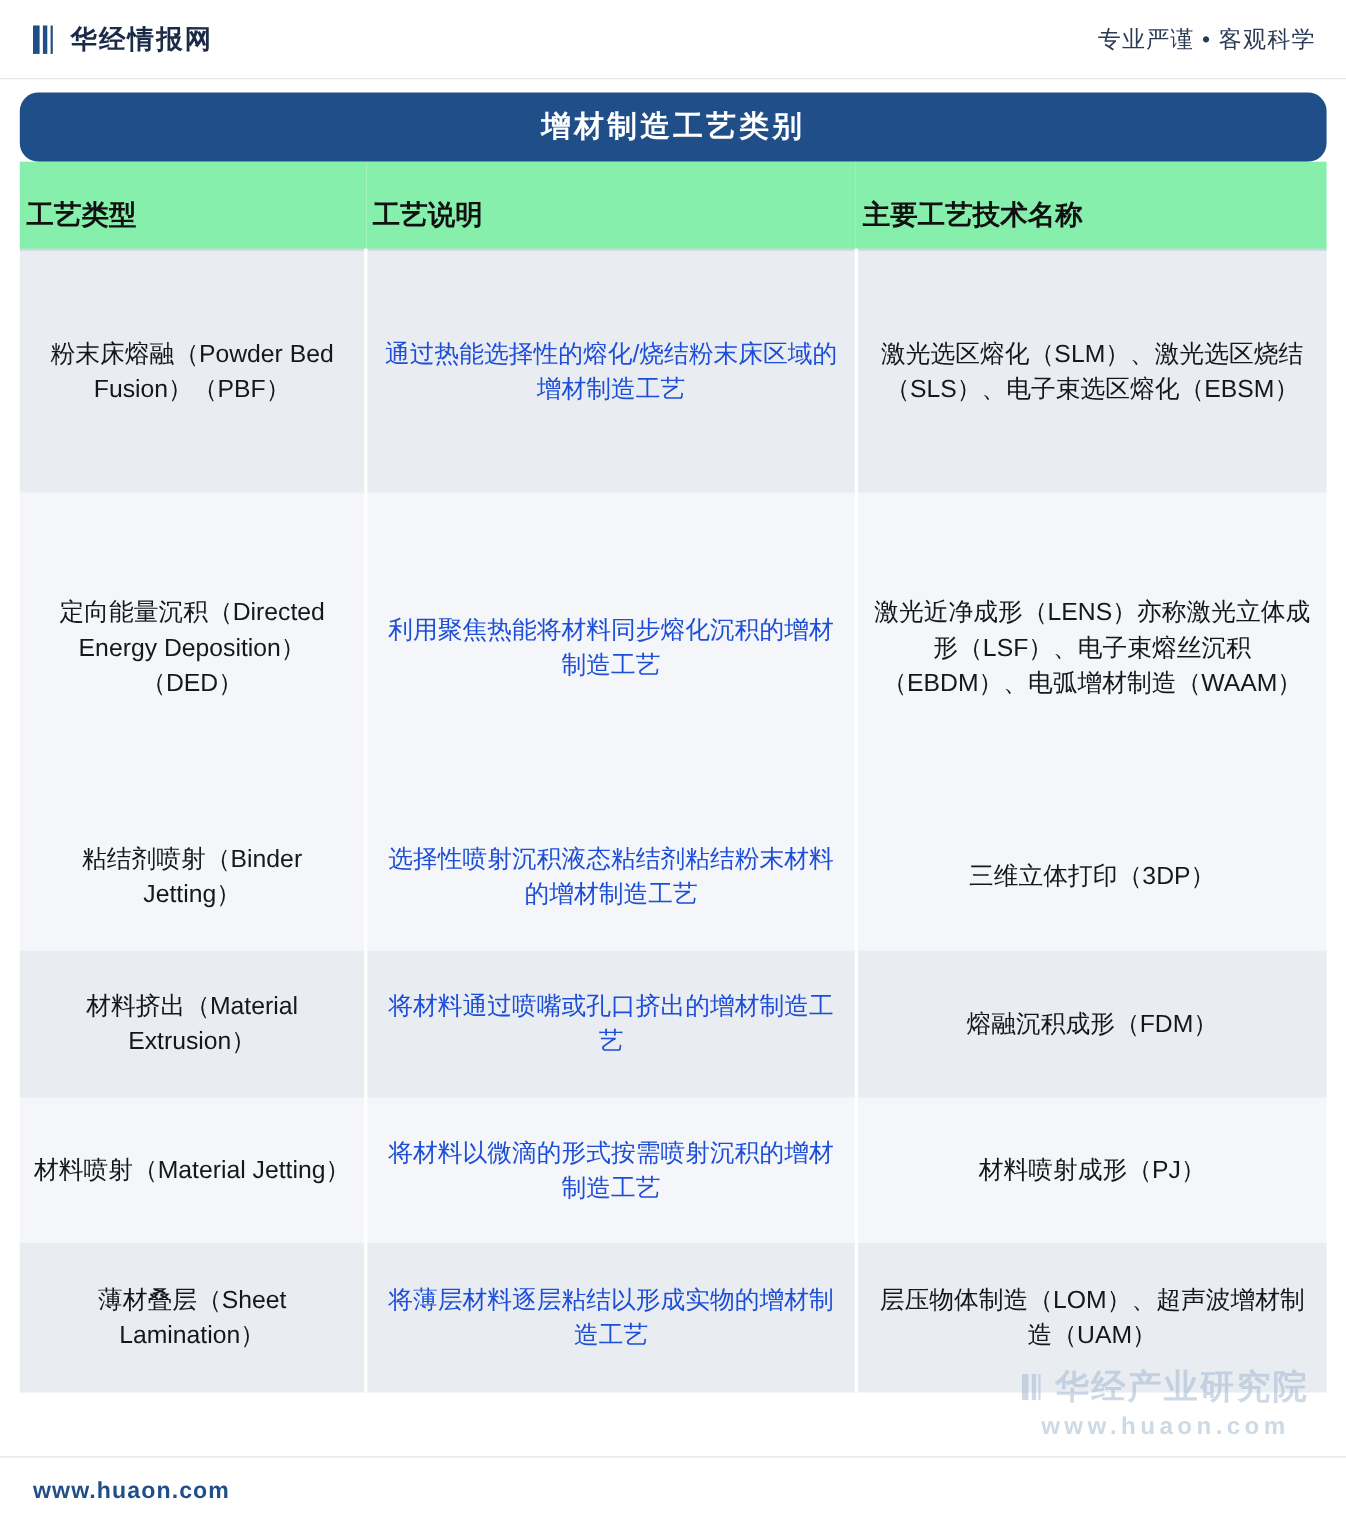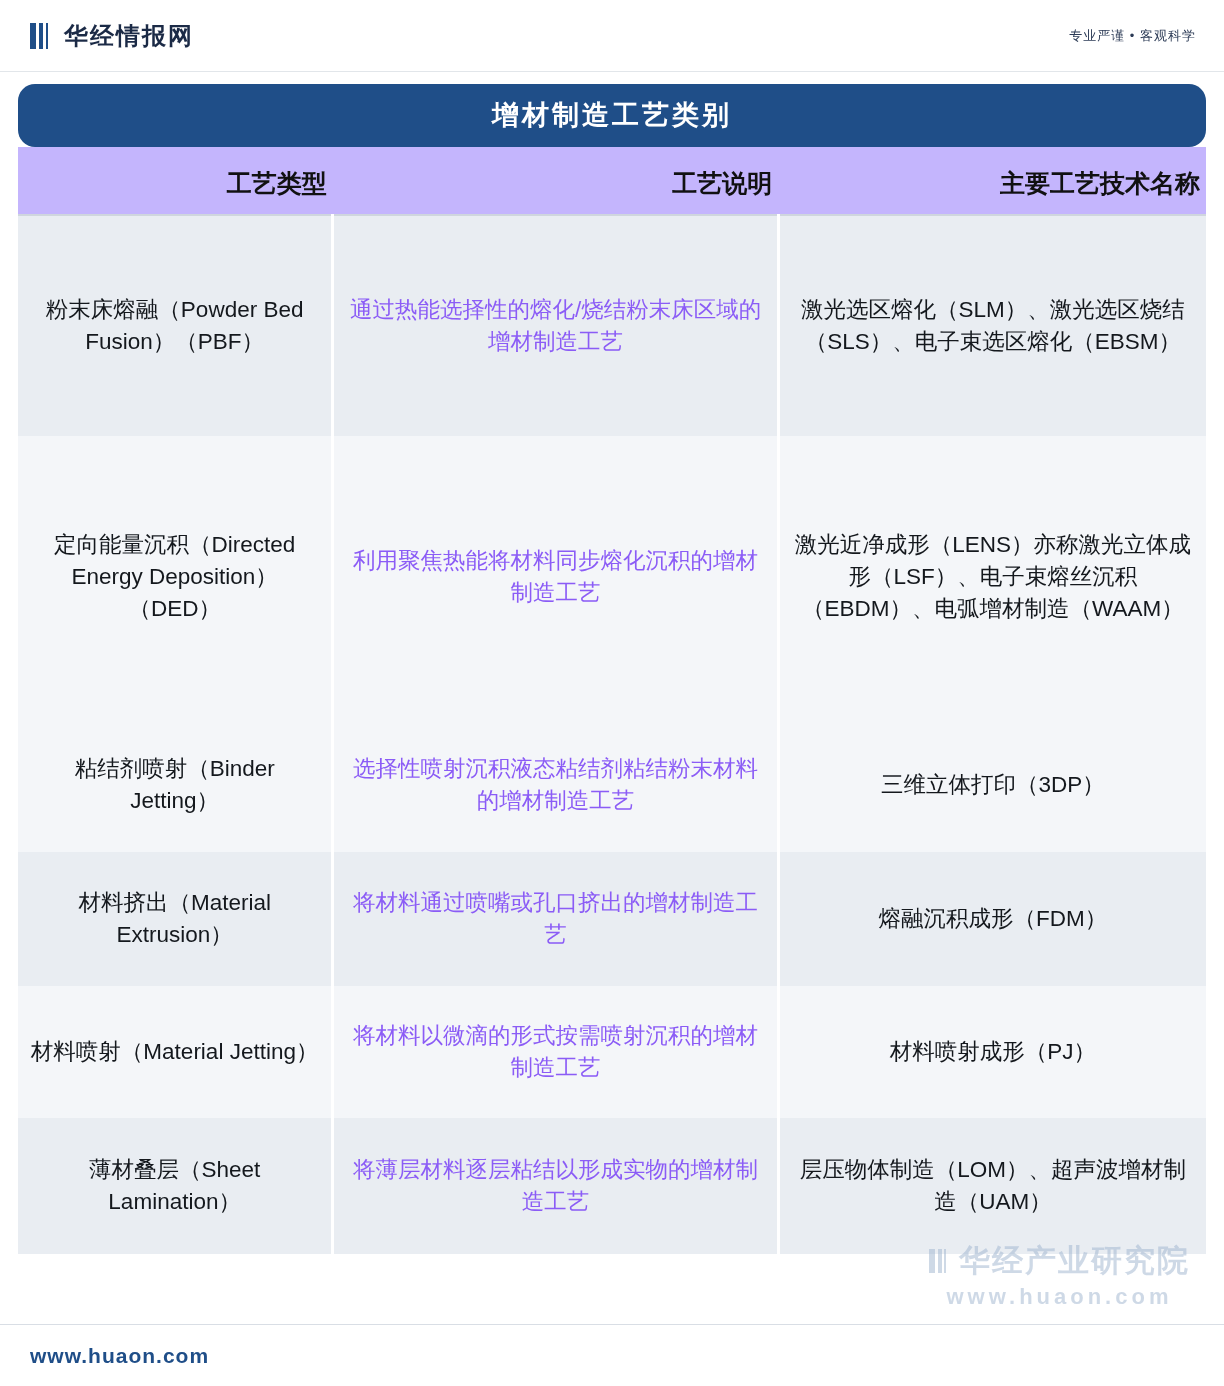--- a/index.html
+++ b/index.html
@@ -41,21 +41,21 @@
     height: 26px;
     display: block;
   }
   .brand-name {
     font-size: 24px;
     font-weight: bold;
     letter-spacing: 2px;
     color: #1b2a46;
   }
   .tagline {
-    font-size: 13px;
+    font-size: 21px;
     color: #2b3a55;
     letter-spacing: 1px;
     white-space: nowrap;
     margin-left: 24px;
   }
 
   
   .title-bar {
     margin: 12px 18px 0 18px;
     background: #1f4e88;
@@ -76,23 +76,23 @@
     table-layout: fixed;
   }
   .table col.c1 { width: 26.5%; }
   .table col.c2 { width: 37.5%; }
   .table col.c3 { width: 36%; }
 
   .table th {
     font-size: 25px;
     font-weight: bold;
     color: #111111;
-    text-align: right;
-    padding: 20px 6px 14px 6px;
-    background: #c4b5fd;
+    text-align: left;
+    padding: 32px 6px 14px 6px;
+    background: #86efac;
     border-bottom: 2px solid #cfd6de;
   }
   .table td {
     font-size: 22.5px;
     line-height: 1.42;
     color: #14181d;
     text-align: center;
     vertical-align: middle;
     padding: 12px 10px;
     border-right: 3px solid #ffffff;
@@ -103,21 +103,21 @@
   tr.band-b td { background: #f4f6f9; }
 
   tr.r1 td { height: 196px; }
   tr.r2 td { height: 258px; }
   tr.r3 td { height: 155px; }
   tr.r4 td { height: 110px; }
   tr.r5 td { height: 110px; }
   tr.r6 td { height: 108px; }
   tr.r7 td { height: 112px; }
 
-  td.desc { color: #8b5cf6; }
+  td.desc { color: #1d4ed8; }
 
   
   .watermark {
     position: absolute;
     right: 34px;
     bottom: 76px;
     text-align: center;
     pointer-events: none;
     opacity: 0.5;
   }

